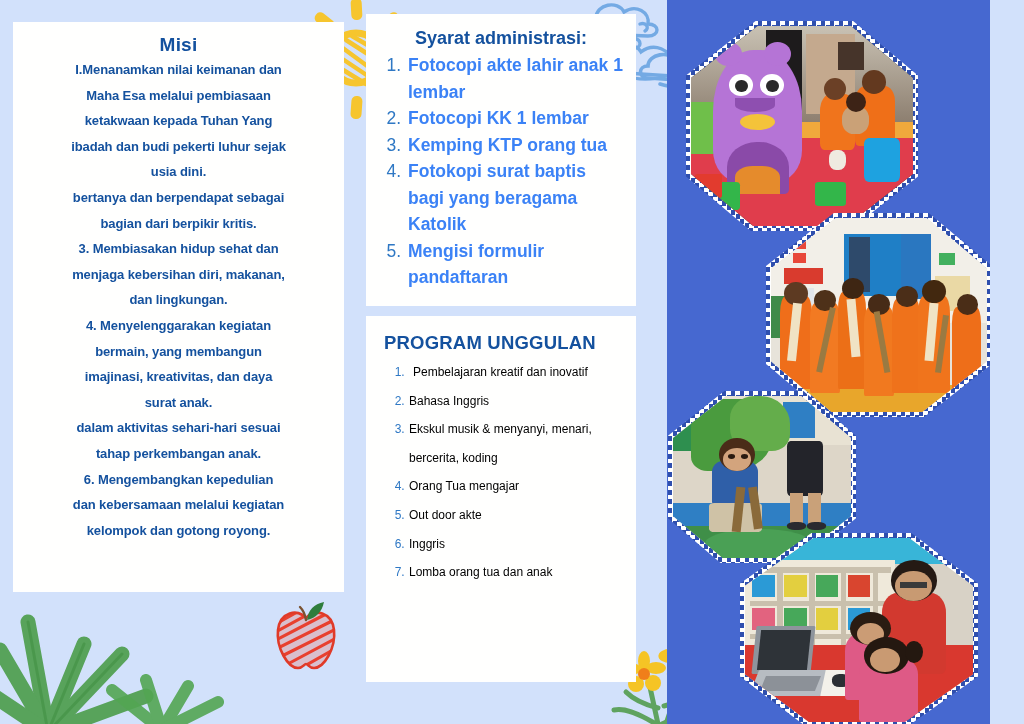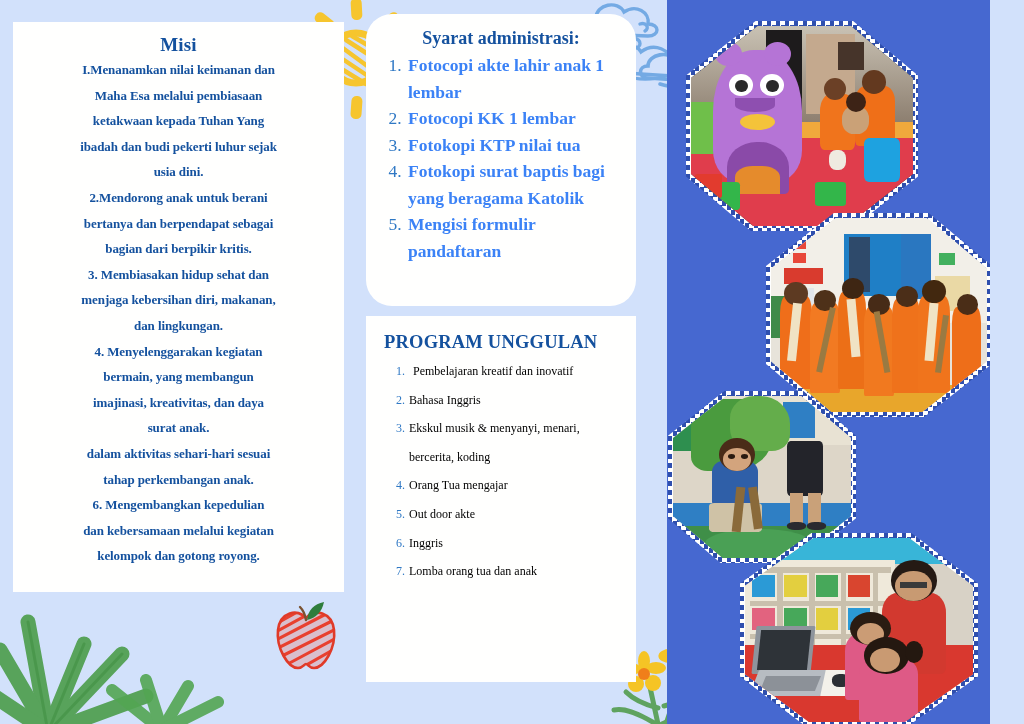--- a/index.html
+++ b/index.html
@@ -2,33 +2,33 @@
 <html><head>
 <meta charset="utf-8">
 <style>
   html,body{margin:0;padding:0;}
   body{
     width:1024px;height:724px;overflow:hidden;
     background:#d2e1fb;
     font-family:"Liberation Sans", sans-serif;
     position:relative;
   }
-  .stage{position:absolute;inset:0;width:1024px;height:724px;font-family:Liberation Serif, serif;}
+  .stage{position:absolute;inset:0;width:1024px;height:724px;}
 
   
   .deco{position:absolute;z-index:1;pointer-events:none;}
   .deco-top{z-index:3;}
 
   
   .card{
     position:absolute;background:#fffffe;z-index:5;
     box-sizing:border-box;
   }
   #card-misi{left:13px;top:22px;width:331px;height:570px;padding:12px 10px 0 10px;}
-  #card-syarat{left:366px;top:14px;width:270px;height:292px;padding:14px 12px 0 12px;border-radius:26px;}
+  #card-syarat{left:366px;top:14px;width:270px;height:292px;padding:14px 12px 0 12px;}
   #card-program{left:366px;top:316px;width:270px;height:366px;padding:16px 12px 0 12px;}
 
   
   .misi-title{
     color:#14519e;font-weight:bold;font-size:19px;text-align:center;
     margin:0 0 1px 0;letter-spacing:.2px;
   }
   .misi-line{
     color:#14519e;font-weight:bold;font-size:13px;line-height:25.6px;
     text-align:center;margin:0;letter-spacing:-.1px;
@@ -371,21 +371,20 @@
 
   </div>
 
   <div class="card" id="card-misi">
     <div class="misi-title">Misi</div>
     <p class="misi-line">I.Menanamkan nilai keimanan dan</p>
     <p class="misi-line">Maha Esa melalui pembiasaan</p>
     <p class="misi-line">ketakwaan kepada Tuhan Yang</p>
     <p class="misi-line">ibadah dan budi pekerti luhur sejak</p>
     <p class="misi-line">usia dini.</p>
-    <p class="misi-line">2.Mendorong anak untuk berani</p>
     <p class="misi-line">bertanya dan berpendapat sebagai</p>
     <p class="misi-line">bagian dari berpikir kritis.</p>
     <p class="misi-line">3.   Membiasakan hidup sehat dan</p>
     <p class="misi-line">menjaga kebersihan diri, makanan,</p>
     <p class="misi-line">dan lingkungan.</p>
     <p class="misi-line">4.   Menyelenggarakan kegiatan</p>
     <p class="misi-line">bermain, yang membangun</p>
     <p class="misi-line">imajinasi, kreativitas, dan daya</p>
     <p class="misi-line">surat anak.</p>
     <p class="misi-line">dalam aktivitas sehari-hari sesuai</p>
@@ -393,21 +392,21 @@
     <p class="misi-line">6.   Mengembangkan kepedulian</p>
     <p class="misi-line">dan kebersamaan melalui kegiatan</p>
     <p class="misi-line">kelompok dan gotong royong.</p>
   </div>
 
   <div class="card" id="card-syarat">
     <div class="sy-title">Syarat administrasi:</div>
     <ol class="sy-list">
       <li>Fotocopi akte lahir anak 1 lembar</li>
       <li>Fotocopi KK 1 lembar</li>
-      <li>Fotokopi KTP nilai tua</li>
+      <li>Kemping KTP orang tua</li>
       <li>Fotokopi surat baptis bagi yang beragama Katolik</li>
       <li>Mengisi formulir pandaftaran</li>
     </ol>
   </div>
 
   <div class="card" id="card-program">
     <div class="pg-title">PROGRAM UNGGULAN</div>
     <ol class="pg-list">
       <li class="indent-first">Pembelajaran kreatif dan inovatif</li>
       <li>Bahasa Inggris</li>

